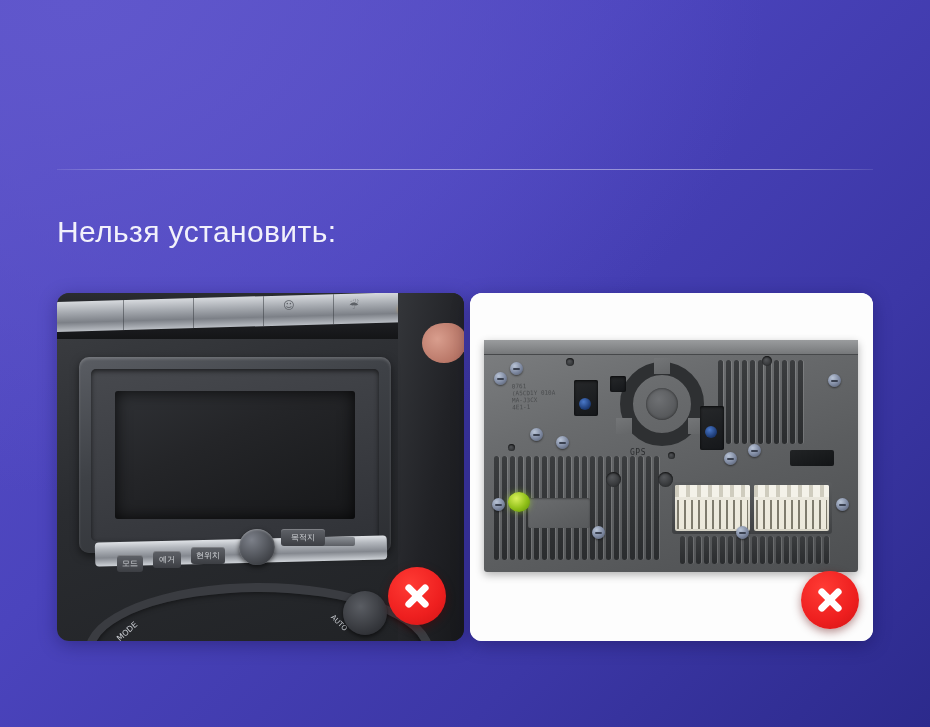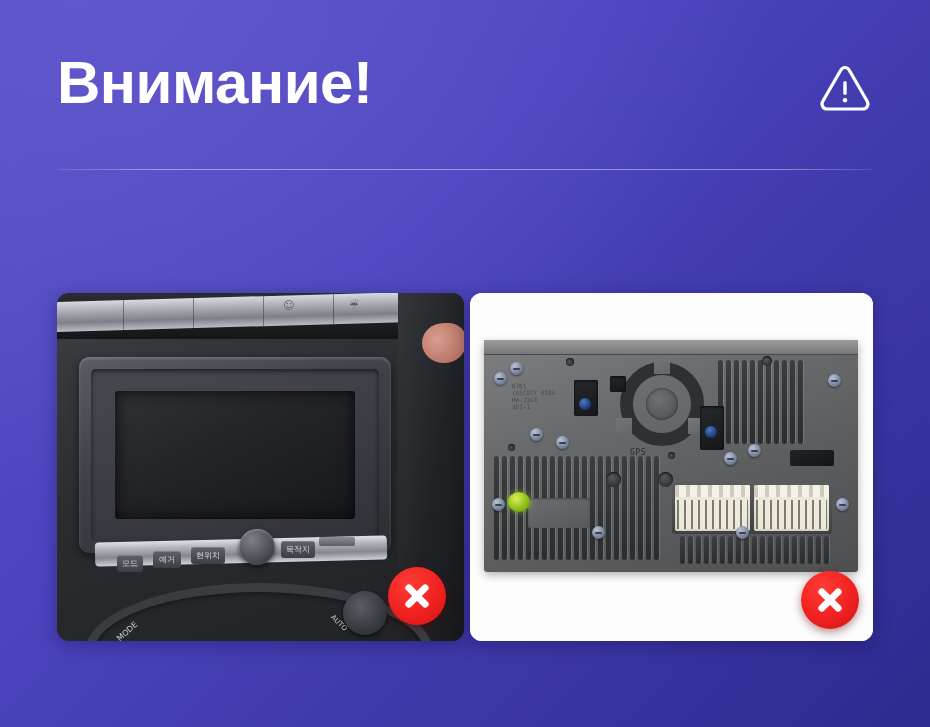--- a/index.html
+++ b/index.html
@@ -263,30 +263,23 @@
     background:#ffffff;
   }
   .badge-x span.a{transform:translate(-50%,-50%) rotate(45deg);}
   .badge-x span.b{transform:translate(-50%,-50%) rotate(-45deg);}
 </style>
 </head>
 <body>
 
 <div id="root">
 
-  <div class="header">
-    <div class="title">Внимание!</div>
-    <svg class="warn-icon" viewBox="0 0 56 56">
-      <path d="M28 7.5 C30 7.5 31.4 8.6 32.3 10.2 L50.2 41.3 C51.2 43.1 51.2 45 50.2 46.6 C49.3 48.1 47.7 49 45.8 49 L10.2 49 C8.3 49 6.7 48.1 5.8 46.6 C4.8 45 4.8 43.1 5.8 41.3 L23.7 10.2 C24.6 8.6 26 7.5 28 7.5 Z" fill="none" stroke="#ffffff" stroke-width="3.2" stroke-linejoin="round"></path>
-      <rect x="26.3" y="21" width="3.4" height="14" rx="1.7" fill="#ffffff"></rect>
-      <circle cx="28" cy="40.2" r="2.2" fill="#ffffff"></circle>
-    </svg>
-  </div>
   <div class="divider"></div>
 
+  <div class="subtitle">Нельзя установить:</div>
 
   <div class="cards">
 
     <div class="card left">
       <div class="dash">
         <div class="windshield-strip"></div>
         <div class="chrome-bar">
           <div class="seg" style="left:70px"></div>
           <div class="seg" style="left:140px"></div>
           <div class="seg" style="left:210px"></div>
@@ -306,21 +299,21 @@
           </div>
         </div>
 
         <div class="chrome-shelf"></div>
         <div class="sd"></div>
         <div class="knob"></div>
 
         <div class="kbtn" style="left:60px;top:262px;width:26px">모드</div>
         <div class="kbtn" style="left:96px;top:258px;width:28px">예거</div>
         <div class="kbtn" style="left:134px;top:254px;width:34px">현위치</div>
-        <div class="kbtn" style="left:224px;top:248px;width:34px">목적지</div>
+        <div class="kbtn" style="left:224px;top:236px;width:44px">목적지</div>
 
 
         <div class="dial"></div>
         <div class="mode-lbl">MODE</div>
         <div class="auto-lbl">AUTO</div>
         <div class="pad"></div>
       </div>
 
       <div class="badge-x left-badge">
         <span class="a"></span>

